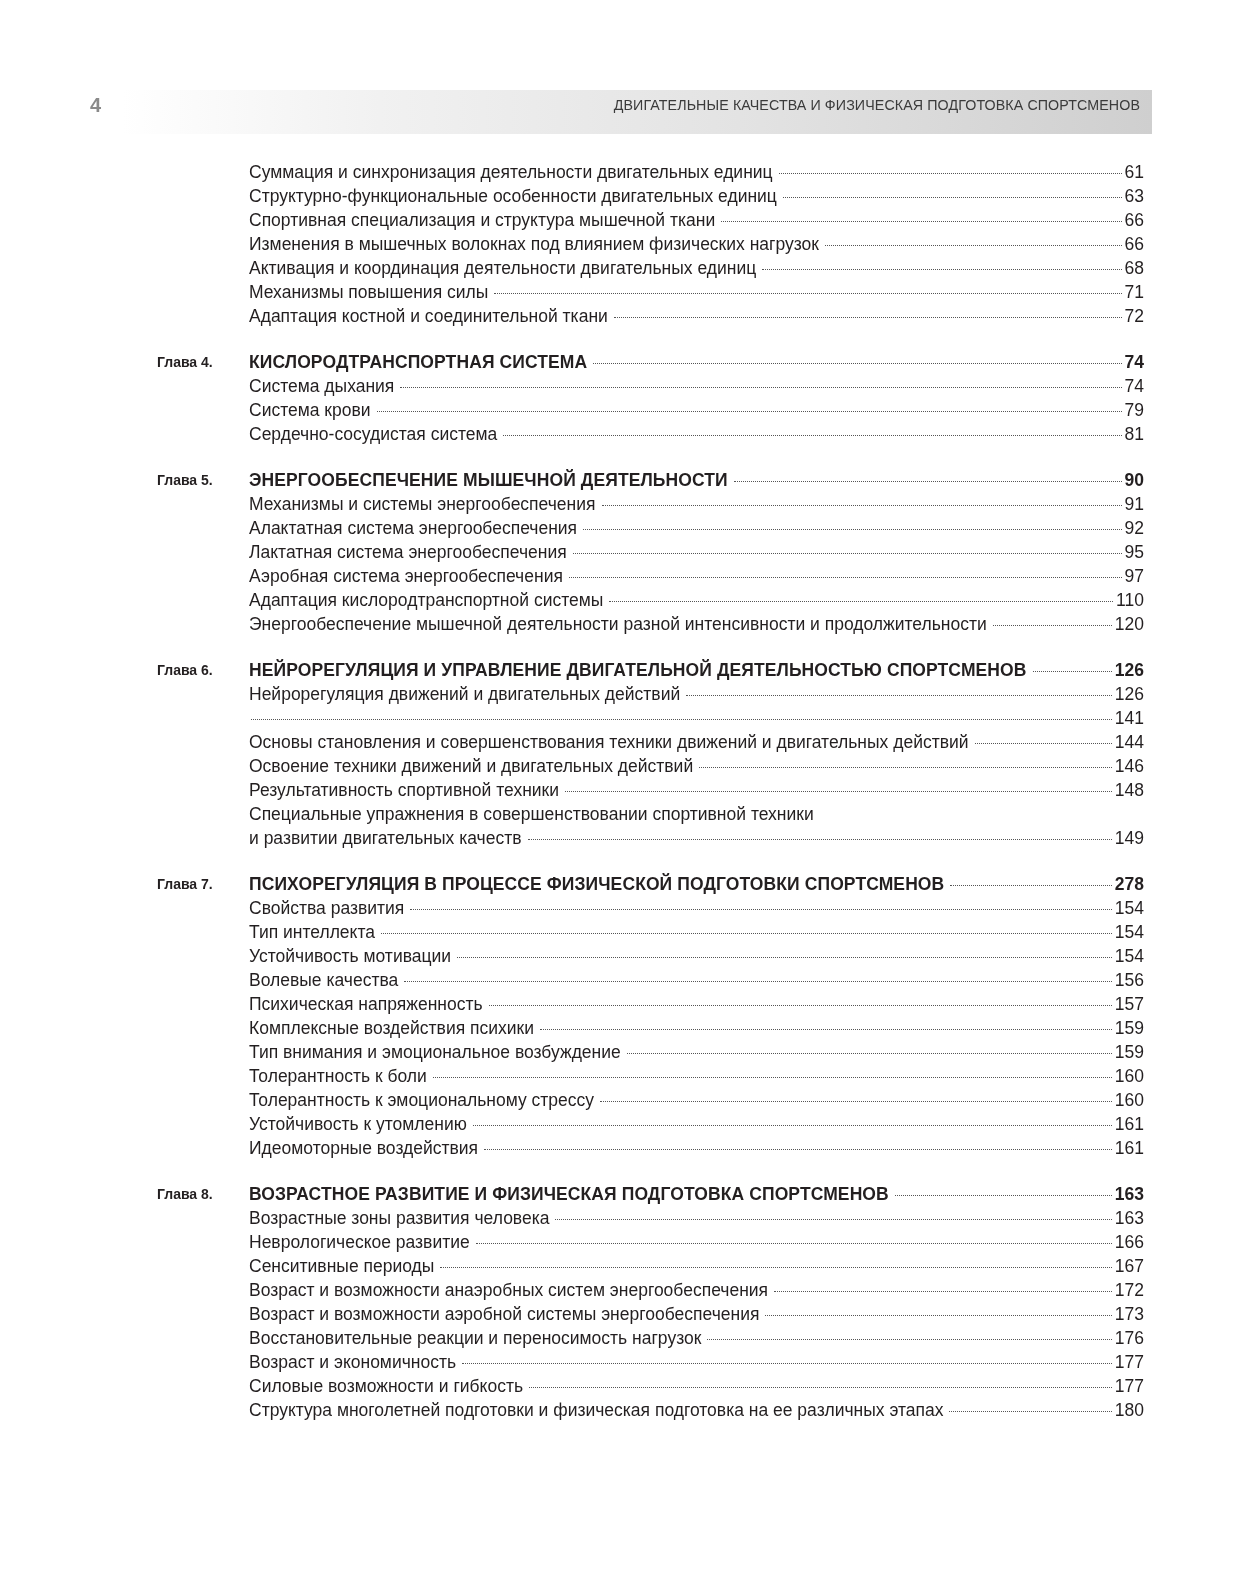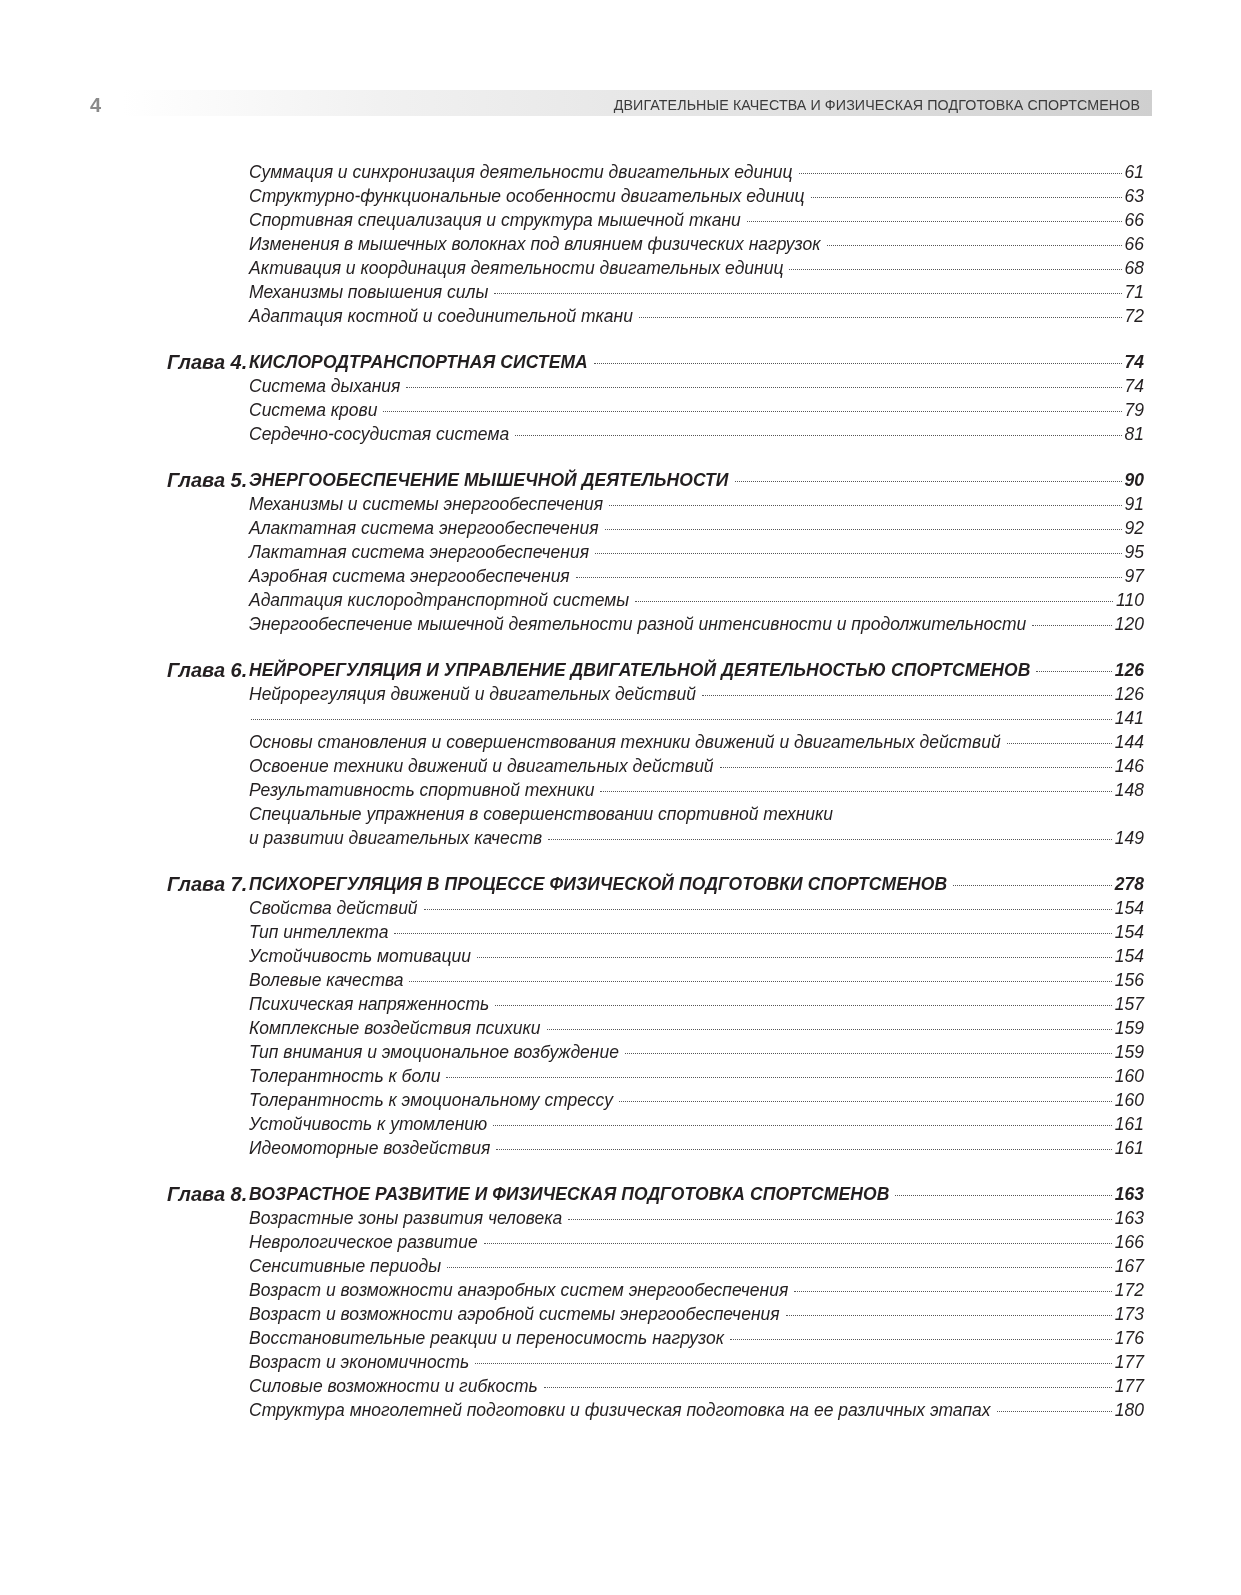--- a/index.html
+++ b/index.html
@@ -7,41 +7,41 @@
     width: 1241px; height: 1595px; position: relative; overflow: hidden;
     font-family: "Liberation Sans", "DejaVu Sans", sans-serif;
     color: #231f20;
   }
   .page-number {
     position: absolute; left: 90px; top: 91px;
     font-size: 20px; font-weight: bold; color: #8a8a8a;
     line-height: 28px;
   }
   .running-header {
-    position: absolute; left: 122px; top: 90px; width: 1030px; height: 26px;
+    position: absolute; left: 122px; top: 90px; width: 1030px; height: 44px;
     background: linear-gradient(to right, #ffffff 0%, #f1f1f1 25%, #e3e3e3 60%, #cfcfcf 100%);
   }
   .running-header-title {
     position: absolute; right: 12px; top: 0; line-height: 30px;
     font-size: 15.5px; color: #3b3b3b; letter-spacing: 0.1px;
     transform: scaleX(0.92); transform-origin: right center;
     white-space: nowrap;
   }
   .toc {
-    position: absolute; left: 0; top: 160px; width: 1233px; font-style: italic;
+    position: absolute; left: 0; top: 160px; width: 1233px;
   }
   .toc-row {
     position: relative; height: 24px; line-height: 24px;
     font-size: 17.5px; white-space: nowrap;
   }
   .toc-row.chapter { margin-top: 22px; font-weight: bold; }
   .toc-row.first { margin-top: 0; }
   .chapter-label {
-    position: absolute; left: 167px; top: 0; font-weight: bold;
-    font-size: 20px;
+    position: absolute; left: 157px; top: 0; font-weight: bold;
+    font-size: 14px;
   }
   .entry {
     position: absolute; left: 249px; right: 89px; top: 0;
     display: flex; align-items: baseline;
   }
   .entry-title { flex: 0 0 auto; padding-right: 4px; transform-origin: left center; }
   .chapter .entry-title { letter-spacing: 0.1px; }
   .leader {
     flex: 1 1 auto; height: 1px; margin: 0 3px 0 2px;
     border-bottom: 1.2px dotted #555; position: relative; top: -4px;
@@ -242,21 +242,21 @@
     <div class="toc-row chapter">
       <span class="chapter-label">Глава 7.</span>
       <div class="entry">
         <span class="entry-title">ПСИХОРЕГУЛЯЦИЯ В ПРОЦЕССЕ ФИЗИЧЕСКОЙ ПОДГОТОВКИ СПОРТСМЕНОВ</span>
         <span class="leader"></span>
         <span class="entry-page">278</span>
       </div>
     </div>
     <div class="toc-row">
       <div class="entry">
-        <span class="entry-title">Свойства действий</span>
+        <span class="entry-title">Свойства развития</span>
         <span class="leader"></span>
         <span class="entry-page">154</span>
       </div>
     </div>
     <div class="toc-row">
       <div class="entry">
         <span class="entry-title">Тип интеллекта</span>
         <span class="leader"></span>
         <span class="entry-page">154</span>
       </div>

